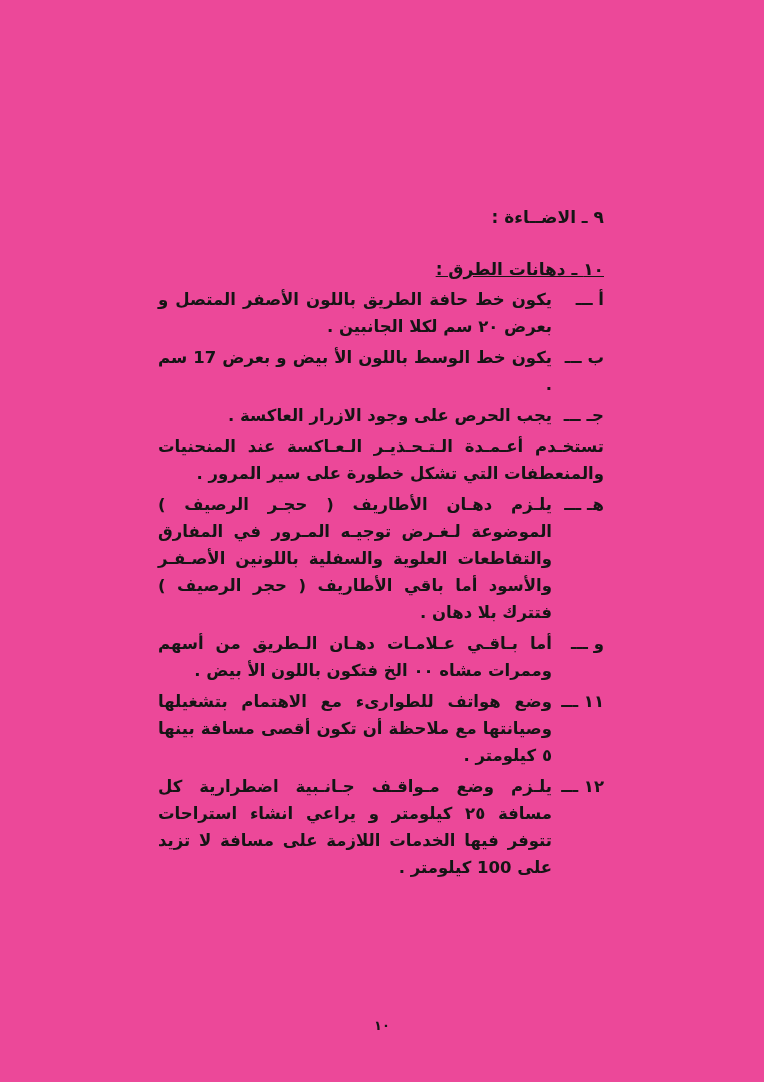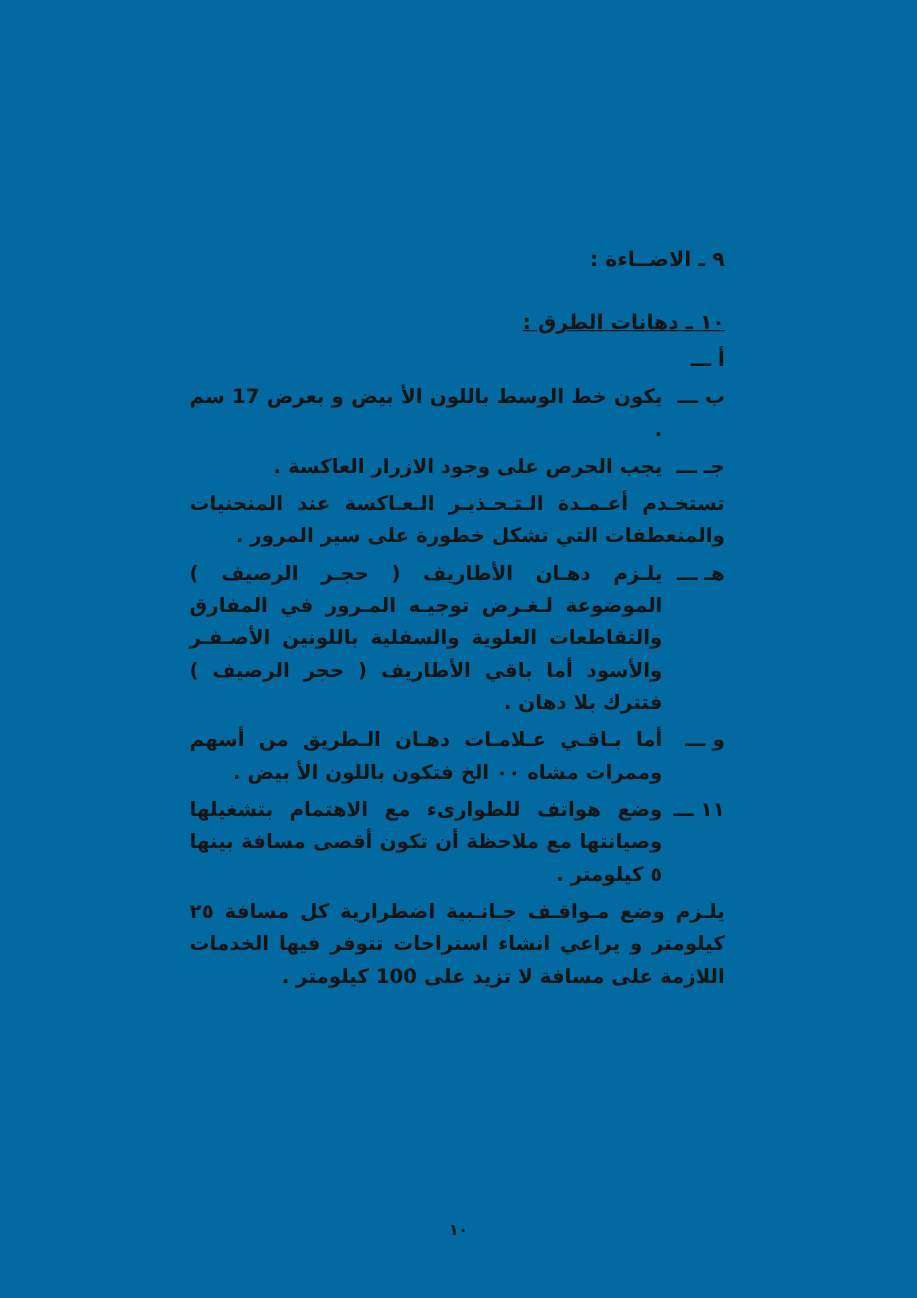--- a/index.html
+++ b/index.html
@@ -10,21 +10,21 @@
     width: 764px;
     height: 1082px;
     background: #ffffff;
     font-family: "DejaVu Sans", sans-serif;
     color: #151515;
   }
   .page {
     position: relative;
     width: 764px;
     height: 1082px;
-    background: #0369a1;
+    background: #ec4899;
     overflow: hidden;
   }
   .content {
     position: absolute;
     top: 204px;
     right: 160px;
     width: 446px;
     direction: rtl;
     font-size: 16.5px;
     line-height: 27px;
@@ -82,20 +82,21 @@
 <div class="page">
   <div class="content">
 
     <h2 class="heading">٩ ـ الاضــاءة :</h2>
 
 
     <h2 class="heading second">١٠ ـ دهانات الطرق :</h2>
 
     <div class="item">
       <span class="marker">أ ـــ</span>
+      <p class="text">يكون خط حافة الطريق باللون الأصفر المتصل و بعرض ٢٠ سم لكلا الجانبين .</p>
     </div>
 
     <div class="item">
       <span class="marker">ب ـــ</span>
       <p class="text">يكون خط الوسط باللون الأ بيض و بعرض 17 سم .</p>
     </div>
 
     <div class="item">
       <span class="marker">جـ ـــ</span>
       <p class="text">يجب الحرص على وجود الازرار العاكسة .</p>
@@ -114,19 +115,20 @@
       <span class="marker">و ـــ</span>
       <p class="text">أما بـاقـي عـلامـات دهـان الـطريق من أسهم وممرات مشاه ٠٠ الخ فتكون باللون الأ بيض .</p>
     </div>
 
     <div class="item">
       <span class="marker">١١ ـــ</span>
       <p class="text">وضع هواتف للطوارىء مع الاهتمام بتشغيلها وصيانتها مع ملاحظة أن تكون أقصى مسافة بينها ٥ كيلومتر .</p>
     </div>
 
     <div class="item">
+      <span class="marker">١٢ ـــ</span>
       <p class="text">يلـزم وضع مـواقـف جـانـبية اضطرارية كل مسافة ٢٥ كيلومتر و يراعي انشاء استراحات تتوفر فيها الخدمات اللازمة على مسافة لا تزيد على 100 كيلومتر .</p>
     </div>
 
   </div>
 
   <div class="page-number">١٠</div>
 </div>
 
 </body></html>

